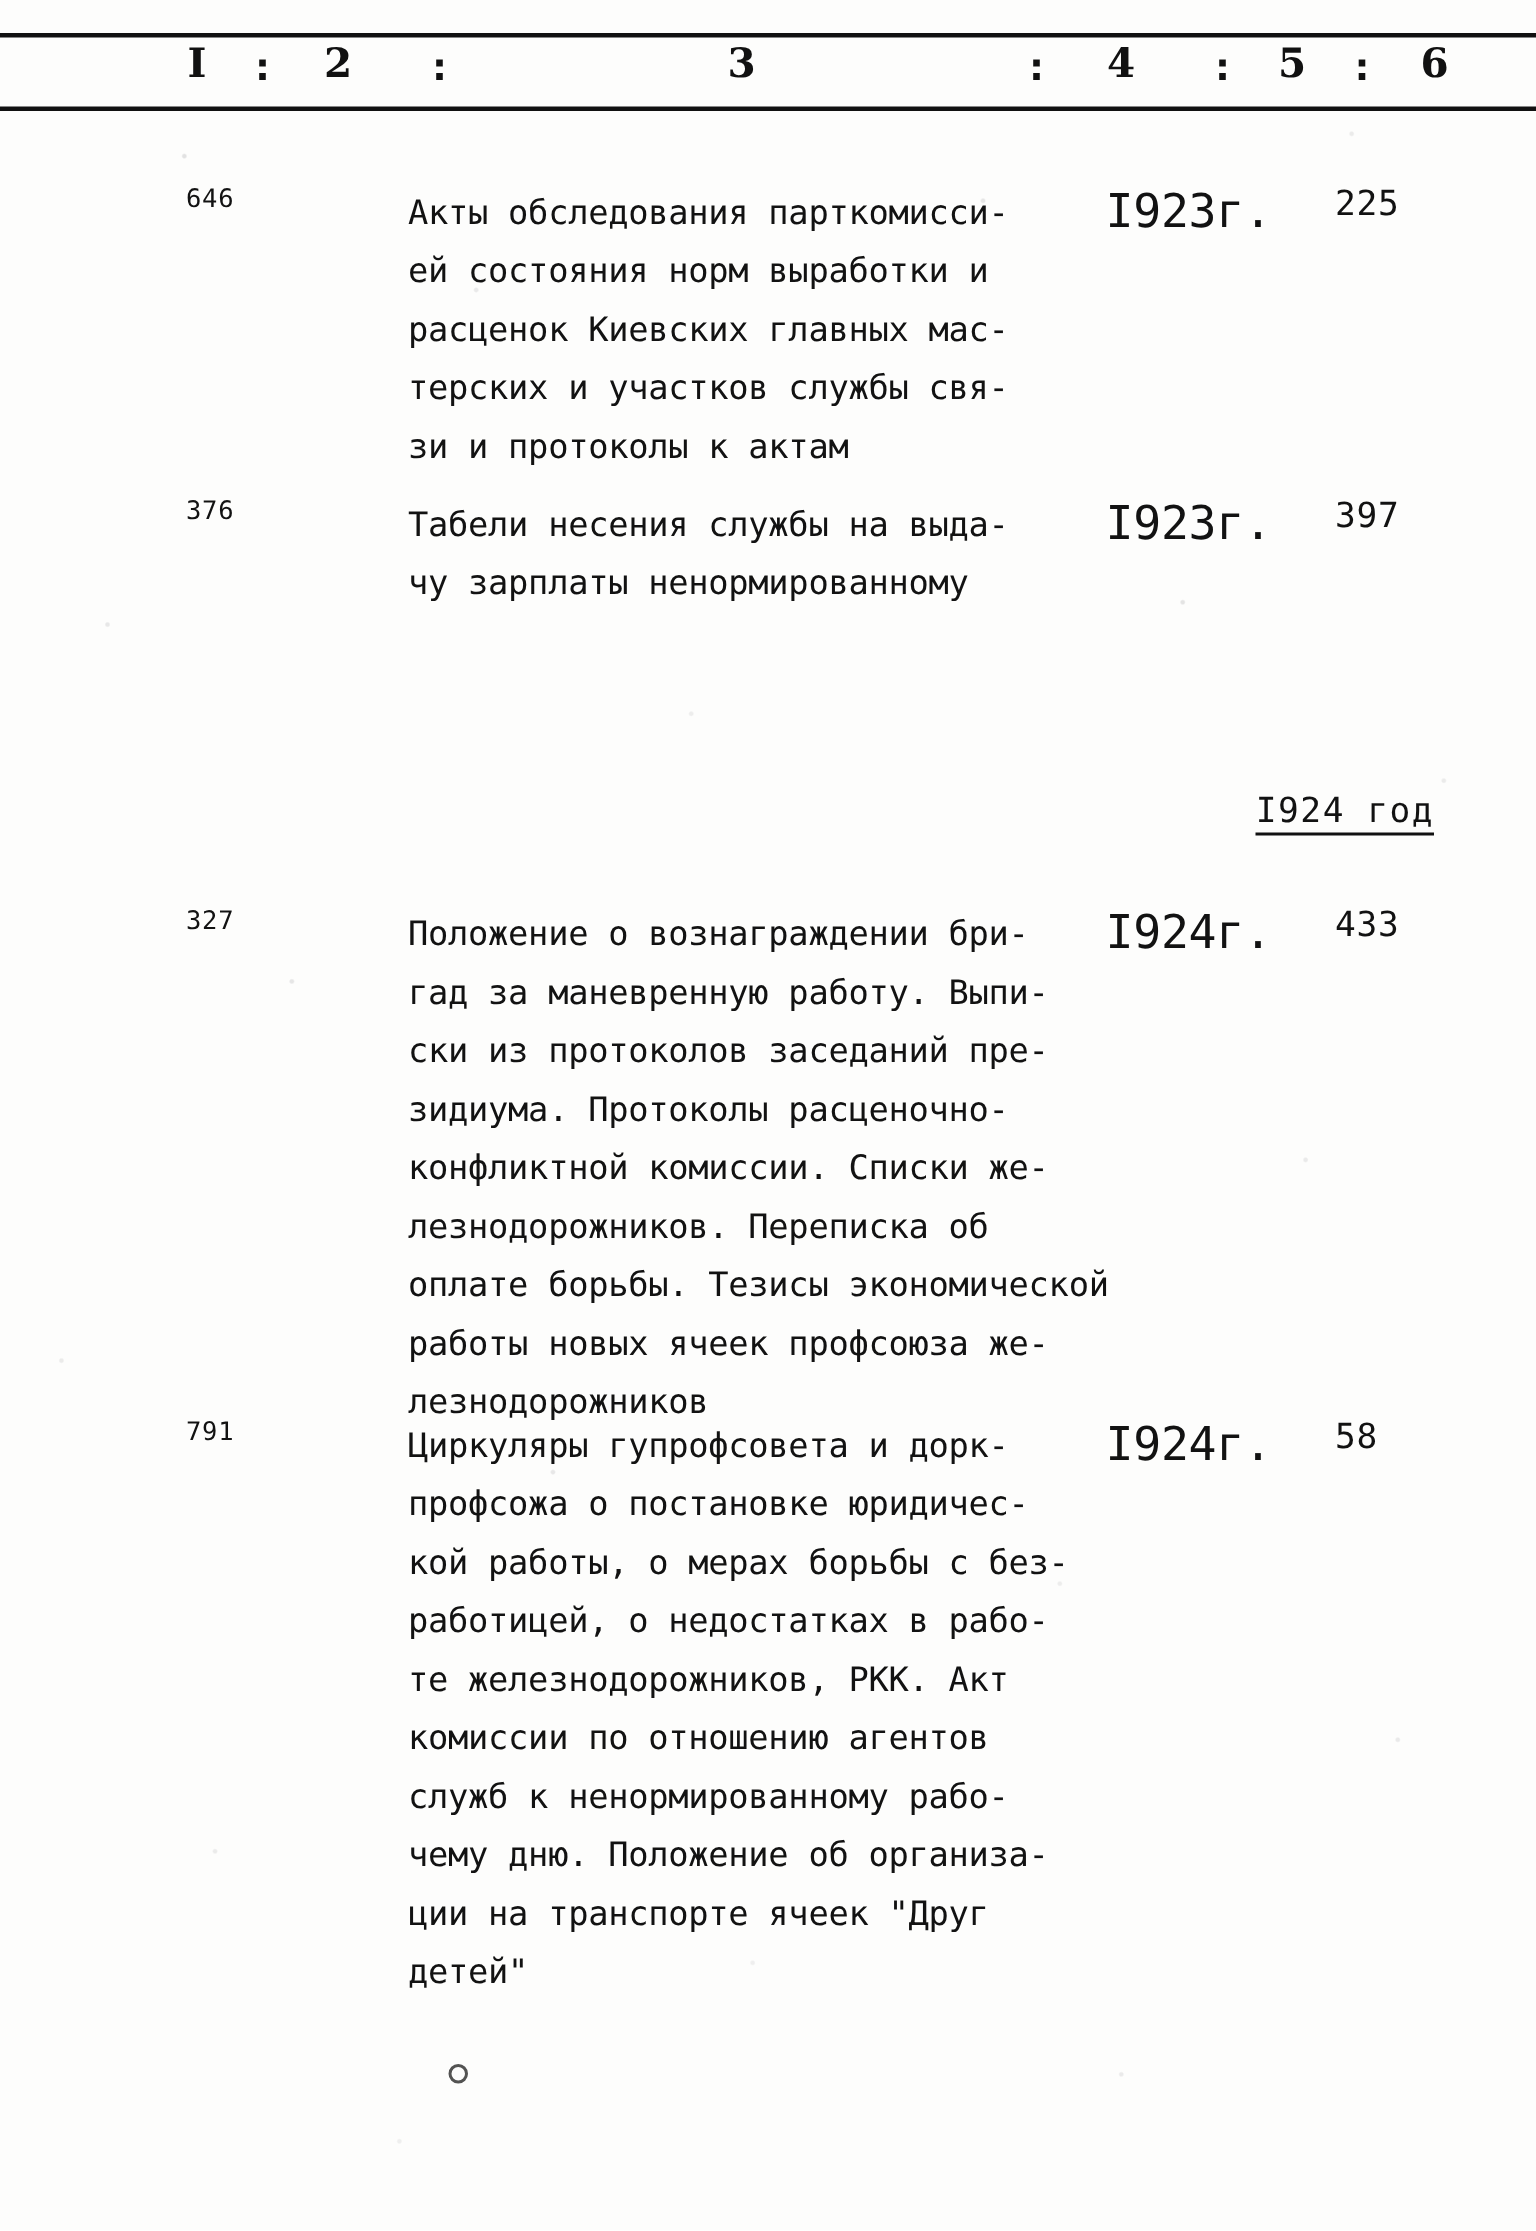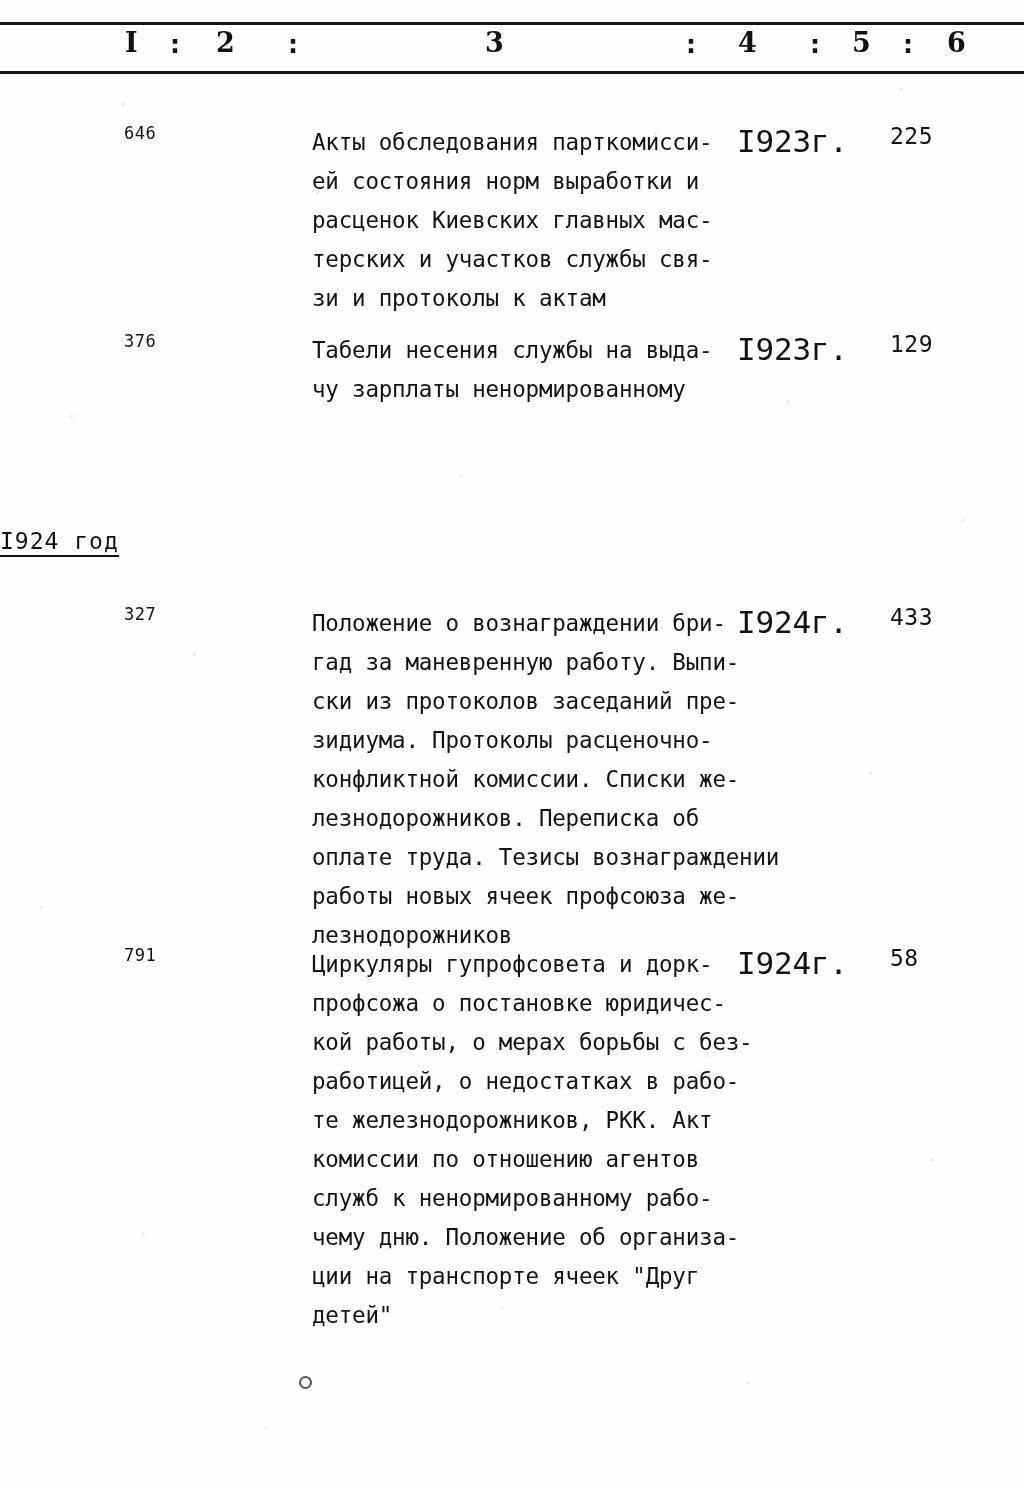--- a/index.html
+++ b/index.html
@@ -89,21 +89,20 @@
   }
   .col-title {
     position: absolute;
     left: 272px;
     top: 0;
     width: 440px;
     font-size: 22.5px;
     line-height: 39px;
     letter-spacing: -0.2px;
     white-space: pre;
-    margin-left: 40px;
   }
   .col-year {
     position: absolute;
     left: 737px;
     top: 0;
     font-size: 31px;
     letter-spacing: -0.2px;
     white-space: pre;
   }
   .col-pages {
@@ -113,21 +112,21 @@
     font-size: 23px;
     letter-spacing: .5px;
     white-space: pre;
     margin-left: 48px;
   }
 
   .year-heading {
     position: absolute;
     left: 0;
     width: 956px;
-    text-align: left;
+    text-align: right;
     font-size: 23px;
     letter-spacing: 1px;
   }
   .year-heading span {
     border-bottom: 2px solid #111;
     padding-bottom: 1px;
   }
 
   .artifact {
     position: absolute;
@@ -171,36 +170,36 @@
 зи и протоколы к актам</div>
     <div class="col-year">I923г.</div>
     <div class="col-pages">225</div>
   </div>
 
   <div class="entry" style="top:331px;">
     <div class="col-num">376</div>
     <div class="col-title">Табели несения службы на выда-
 чу зарплаты ненормированному</div>
     <div class="col-year">I923г.</div>
-    <div class="col-pages">129</div>
+    <div class="col-pages">397</div>
   </div>
 
   <div class="year-heading" style="top:528px;">
     <span>I924 год</span>
   </div>
 
   <div class="entry" style="top:604px;">
     <div class="col-num">327</div>
     <div class="col-title">Положение о вознаграждении бри-
 гад за маневренную работу. Выпи-
 ски из протоколов заседаний пре-
 зидиума. Протоколы расценочно-
 конфликтной комиссии. Списки же-
 лезнодорожников. Переписка об
-оплате труда. Тезисы вознаграждении
+оплате борьбы. Тезисы экономической
 работы новых ячеек профсоюза же-
 лезнодорожников</div>
     <div class="col-year">I924г.</div>
     <div class="col-pages">433</div>
   </div>
 
   <div class="entry" style="top:945px;">
     <div class="col-num">791</div>
     <div class="col-title">Циркуляры гупрофсовета и дорк-
 профсожа о постановке юридичес-

